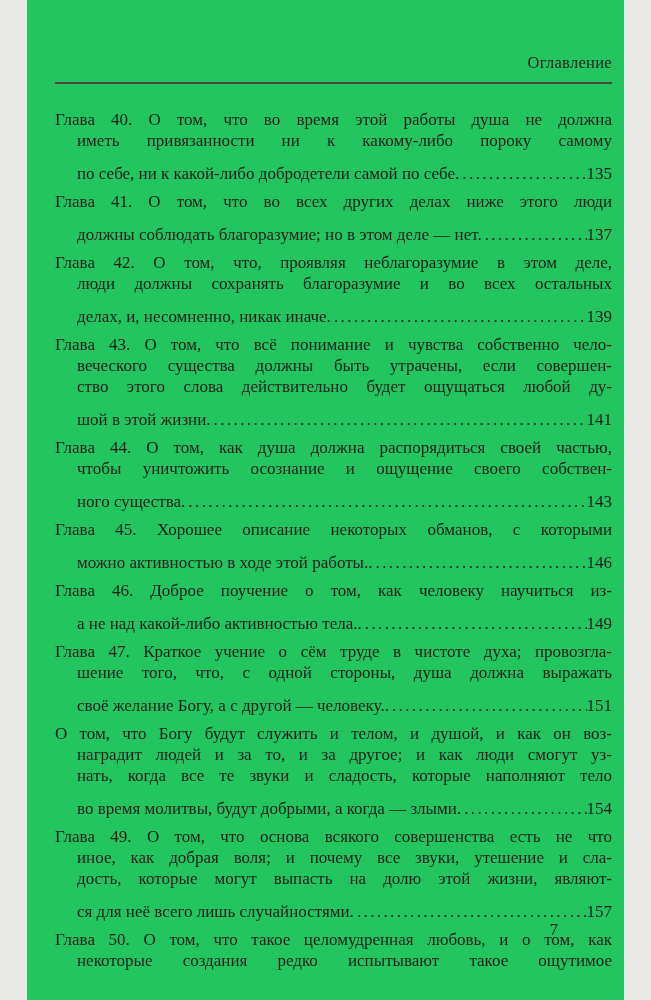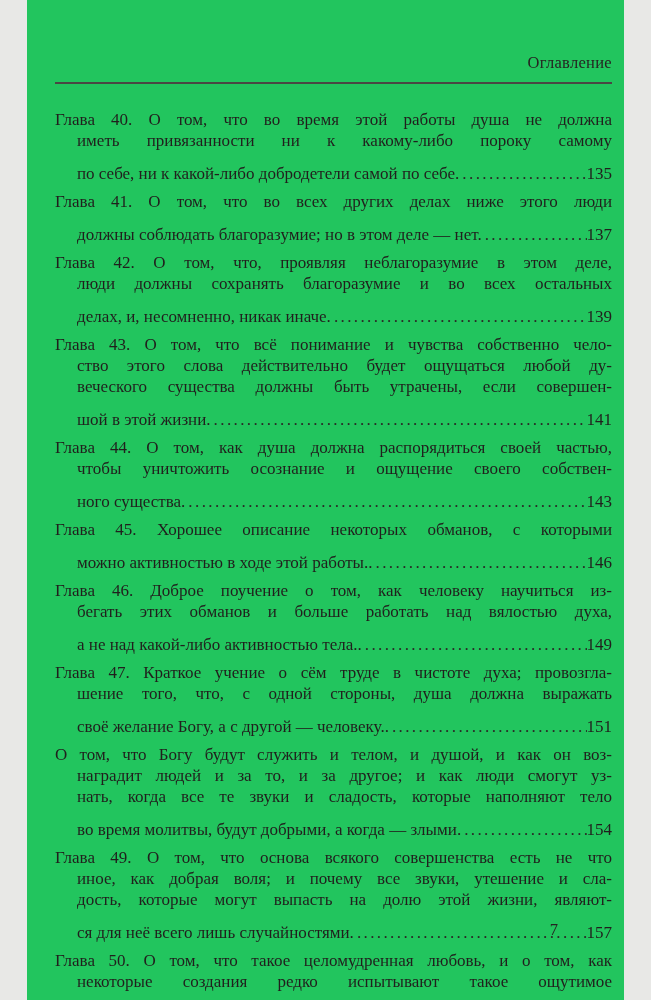--- a/index.html
+++ b/index.html
@@ -107,22 +107,22 @@
         <div class="line jline cont">люди должны сохранять благоразумие и во всех остальных</div>
         <div class="line cont row">
           <span class="ltext">делах, и, несомненно, никак иначе.</span>
           <span class="leader">........................................................................................................................</span>
           <span class="pagenum">139</span>
         </div>
       </div>
 
       <div class="entry">
         <div class="line jline">Глава 43. О том, что всё понимание и чувства собственно чело-</div>
+        <div class="line jline cont">веческого существа должны быть утрачены, если совершен-</div>
         <div class="line jline cont">ство этого слова действительно будет ощущаться любой ду-</div>
-        <div class="line jline cont">веческого существа должны быть утрачены, если совершен-</div>
         <div class="line cont row">
           <span class="ltext">шой в этой жизни.</span>
           <span class="leader">........................................................................................................................</span>
           <span class="pagenum">141</span>
         </div>
       </div>
 
       <div class="entry">
         <div class="line jline">Глава 44. О том, как душа должна распорядиться своей частью,</div>
         <div class="line jline cont">чтобы уничтожить осознание и ощущение своего собствен-</div>
@@ -137,21 +137,20 @@
         <div class="line jline">Глава 45. Хорошее описание некоторых обманов, с которыми</div>
         <div class="line cont row">
           <span class="ltext">можно активностью в ходе этой работы..</span>
           <span class="leader">........................................................................................................................</span>
           <span class="pagenum">146</span>
         </div>
       </div>
 
       <div class="entry">
         <div class="line jline">Глава 46. Доброе поучение о том, как человеку научиться из-</div>
-        <div class="line jline cont">бегать этих обманов и больше работать над вялостью духа,</div>
         <div class="line cont row">
           <span class="ltext">а не над какой-либо активностью тела..</span>
           <span class="leader">........................................................................................................................</span>
           <span class="pagenum">149</span>
         </div>
       </div>
 
       <div class="entry">
         <div class="line jline">Глава 47. Краткое учение о сём труде в чистоте духа; провозгла-</div>
         <div class="line jline cont">шение того, что, с одной стороны, душа должна выражать</div>

